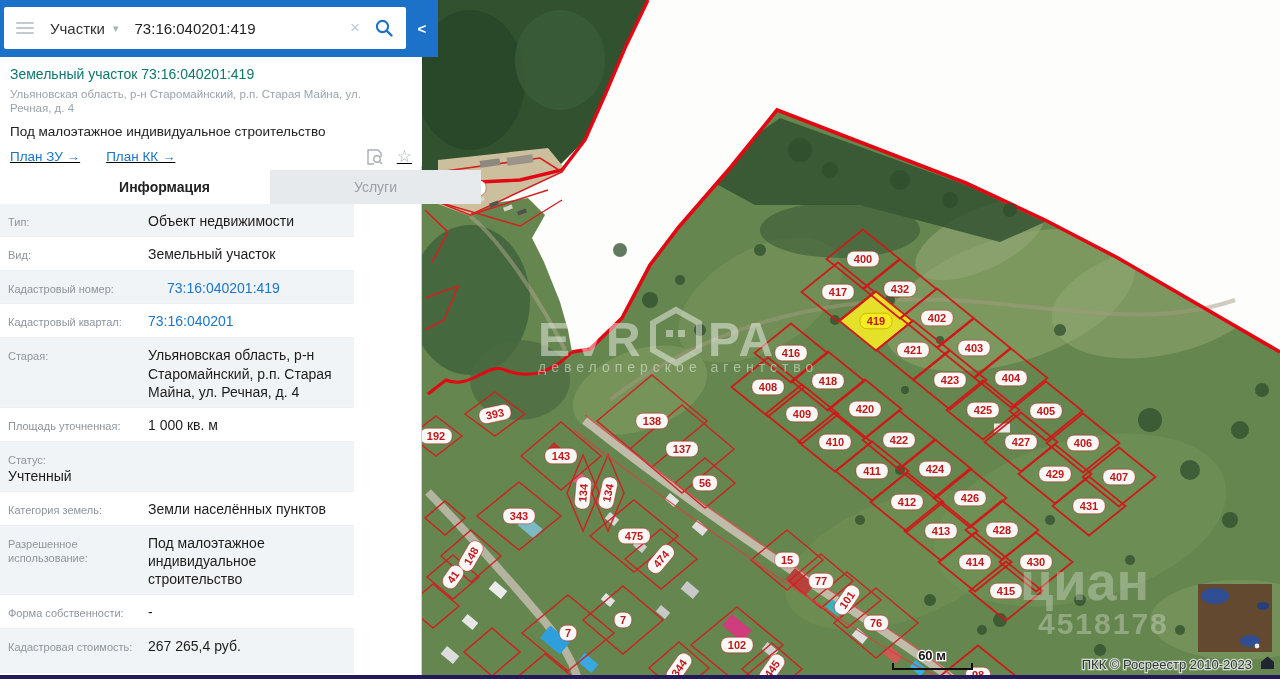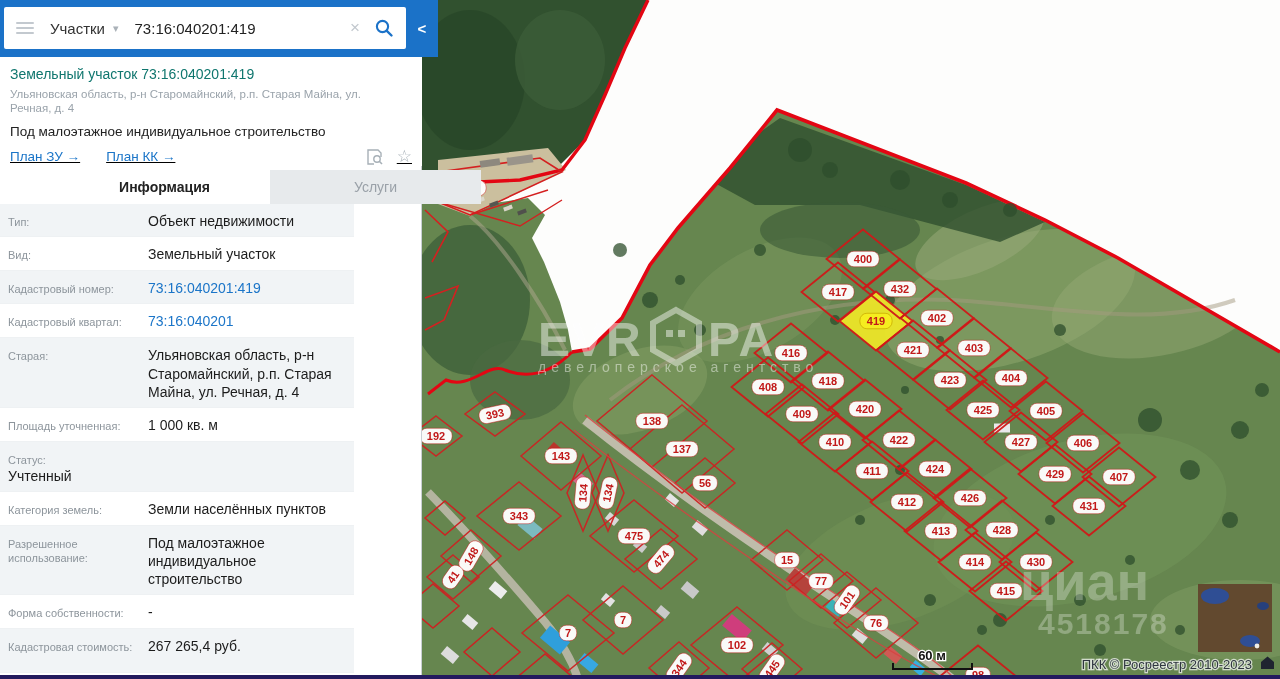--- a/index.html
+++ b/index.html
@@ -470,21 +470,21 @@
     </div>
     <div id="rows">
         <div class="row shade" style="min-height: 33px;">
           <div class="rlab">Тип:</div>
           <div class="rval">Объект недвижимости</div>
         </div>
         <div class="row" style="min-height: 34px;">
           <div class="rlab">Вид:</div>
           <div class="rval">Земельный участок</div>
         </div>
-        <div class="row shade" style="min-height: 33px;">
+        <div class="row shade" style="min-height: 33px; gap: 19px;">
           <div class="rlab">Кадастровый номер:</div>
           <div class="rval link">73:16:040201:419</div>
         </div>
         <div class="row" style="min-height: 34px;">
           <div class="rlab">Кадастровый квартал:</div>
           <div class="rval link">73:16:040201</div>
         </div>
         <div class="row shade" style="min-height: 66px;">
           <div class="rlab">Старая:</div>
           <div class="rval">Ульяновская область, р-н Старомайнский, р.п. Старая Майна, ул. Речная, д. 4</div>

